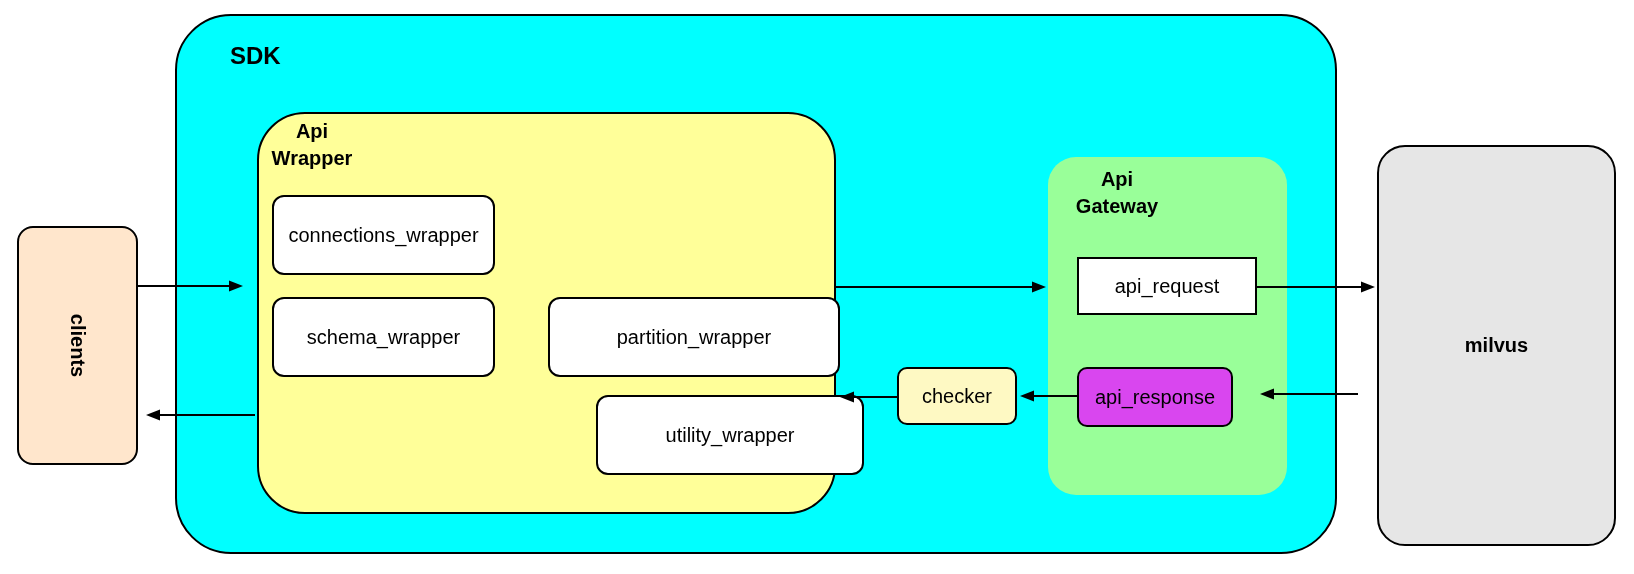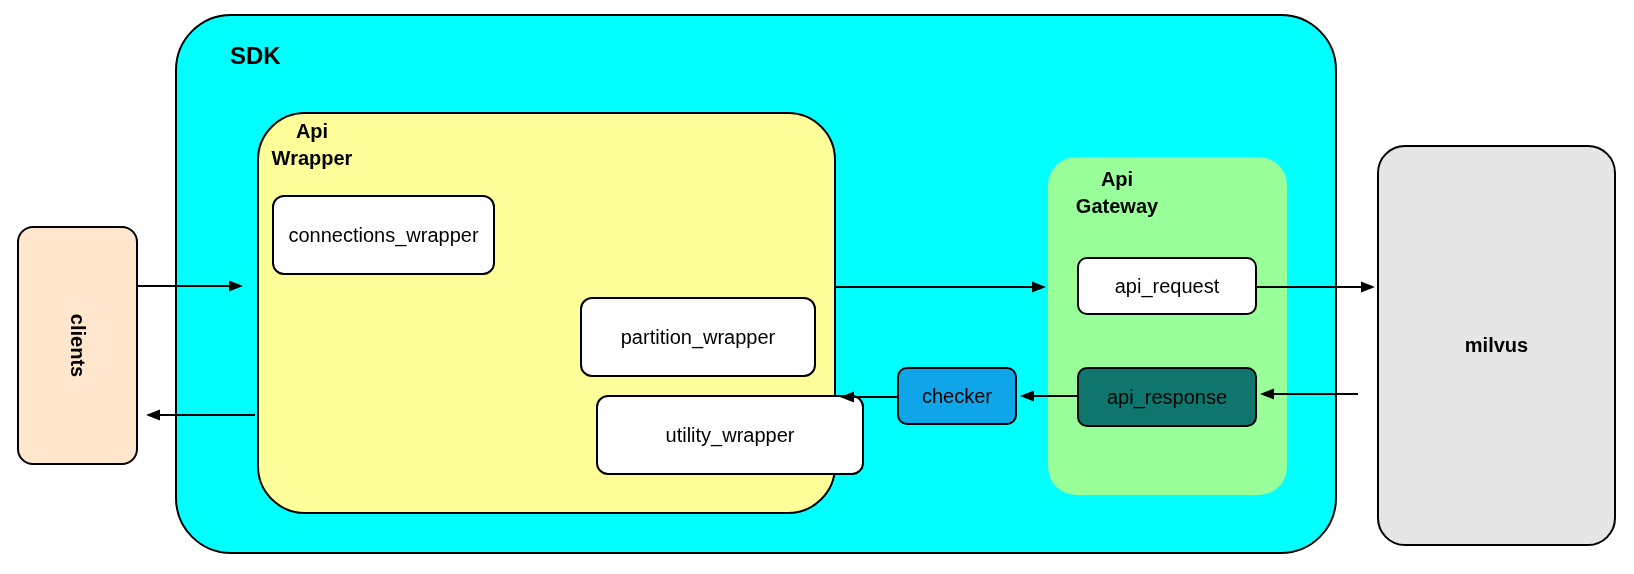--- a/index.html
+++ b/index.html
@@ -41,34 +41,34 @@
   
   #api-wrapper { left: 257px; top: 112px; width: 579px; height: 402px; background: #FFFF99; border-radius: 48px; }
   #api-wrapper-label { position: absolute; left: 262px; top: 118px; width: 100px; text-align: center;
                        font-weight: bold; font-size: 20px; line-height: 27px; white-space: pre-line; }
 
   
   .module { background: #ffffff; border-radius: 12px; }
   #mod-connections { left: 272px; top: 195px; width: 223px; height: 80px; }
   #mod-collections { left: 548px; top: 195px; width: 268px; height: 80px; }
   #mod-schema      { left: 272px; top: 297px; width: 223px; height: 80px; }
-  #mod-partition   { left: 580px; top: 297px; width: 236px; height: 80px; }
+  #mod-partition   { left: 548px; top: 297px; width: 292px; height: 80px; }
   #mod-index       { left: 272px; top: 395px; width: 223px; height: 80px; }
   #mod-utility     { left: 548px; top: 395px; width: 268px; height: 80px; margin-left: 48px; }
 
   
   #api-gateway { left: 1048px; top: 157px; width: 239px; height: 338px; background: #99FF99;
                  border: none; border-radius: 28px; }
   #api-gateway-label { position: absolute; left: 1052px; top: 166px; width: 130px; text-align: center;
                        font-weight: bold; font-size: 20px; line-height: 27px; white-space: pre-line; }
 
   
-  #api-request  { left: 1077px; top: 257px; width: 180px; height: 58px; background: #ffffff; border-radius: 10px; }
-  #api-response { left: 1077px; top: 367px; width: 180px; height: 60px; background: #0f766e; border-radius: 10px; }
-  #checker      { left: 897px;  top: 367px; width: 120px; height: 58px; background: #0ea5e9; border-radius: 10px; }
+  #api-request  { left: 1077px; top: 257px; width: 180px; height: 58px; background: #ffffff; border-radius: 0; }
+  #api-response { left: 1077px; top: 367px; width: 156px; height: 60px; background: #d946ef; border-radius: 10px; }
+  #checker      { left: 897px;  top: 367px; width: 120px; height: 58px; background: #fef9c3; border-radius: 10px; }
 
   
   #milvus { left: 1377px; top: 145px; width: 239px; height: 401px; background: #E6E6E6; border-radius: 28px; }
   #milvus .blabel { font-weight: bold; font-size: 20px; }
 
   
   #arrow-layer { position: absolute; left: 0; top: 0; width: 1634px; height: 574px; pointer-events: none; }
 </style>
 </head>
 <body>
@@ -77,20 +77,23 @@
 
   <div class="node" id="sdk" style="background: rgb(0, 255, 255);"></div>
   <div id="sdk-label">SDK</div>
 
   <div class="node" id="api-wrapper" style="background: rgb(255, 255, 153);"></div>
   <div id="api-wrapper-label">Api
 Wrapper</div>
 
   <div class="node module center" id="mod-connections">
     <span class="module-label">connections_wrapper</span>
+  </div>
+  <div class="node module center" id="mod-schema">
+    <span class="module-label">schema_wrapper</span>
   </div>
   <div class="node module center" id="mod-partition">
     <span class="module-label">partition_wrapper</span>
   </div>
   <div class="node module center" id="mod-utility">
     <span class="module-label">utility_wrapper</span>
   </div>
 
   <div class="node" id="api-gateway" style="background: rgb(153, 255, 153);"></div>
   <div id="api-gateway-label">Api

